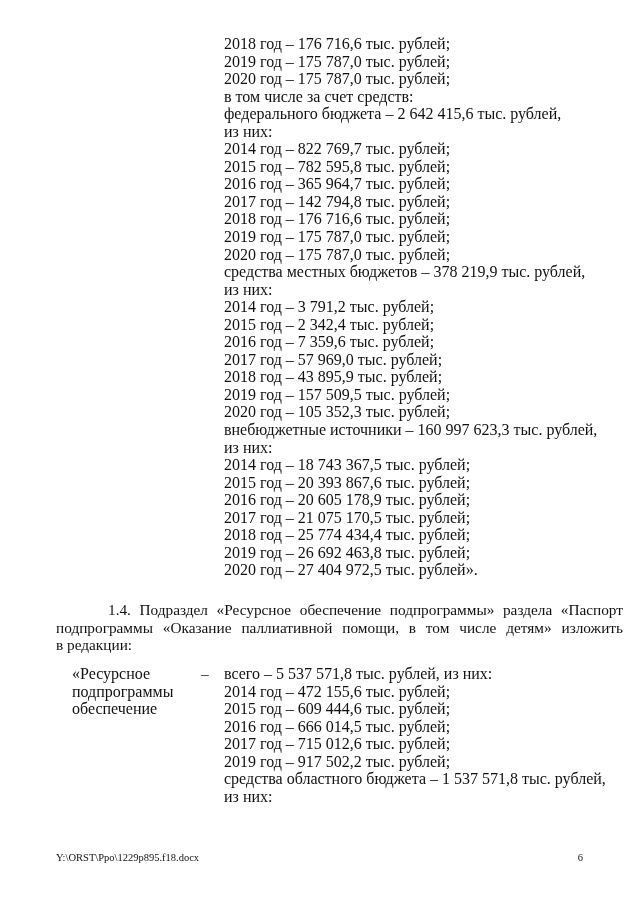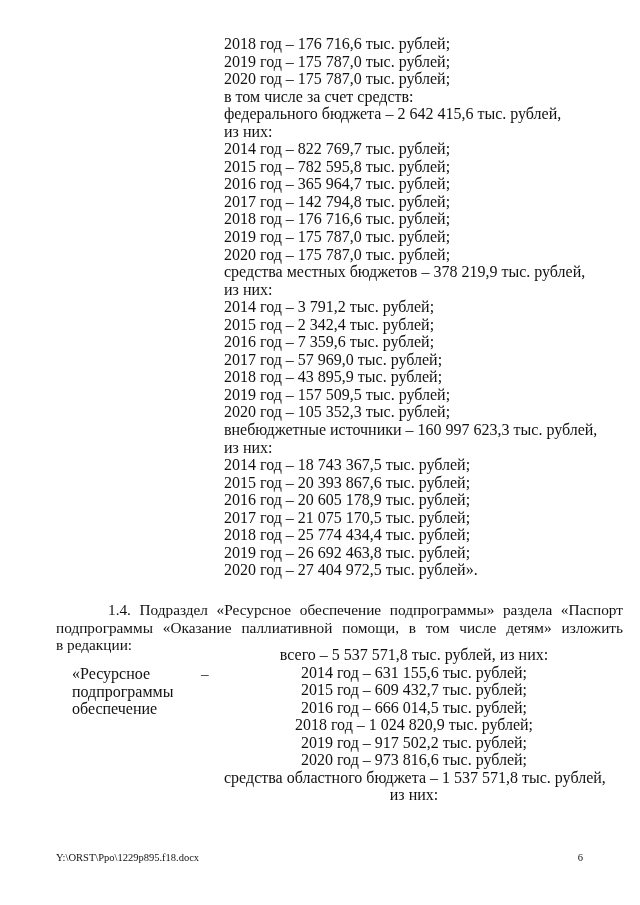--- a/index.html
+++ b/index.html
@@ -8,21 +8,21 @@
   .page { position: absolute; left: 0; top: 0; width: 640px; height: 905px; background: #fff; }
   .col { position: absolute; left: 224px; top: 35px; width: 380px; }
   .line { font-size: 16px; line-height: 17.55px; height: 17.55px; white-space: nowrap; }
   .para { position: absolute; left: 56px; top: 593px; width: 567px;
           font-size: 15.3px; line-height: 17.5px; text-align: justify; margin-top: 8px; }
   .para .first { text-indent: 52px; }
   .para p { margin: 0; }
   .para .jl { text-align-last: justify; }
   .lbl { position: absolute; left: 56px; top: 665px; width: 150px; margin-left: 16px; }
   .dash { position: absolute; left: 201px; top: 665px; font-size: 15.3px; line-height: 17.55px; }
-  .col2 { position: absolute; left: 224px; top: 646px; width: 380px; text-align: center; }
+  .col2 { position: absolute; left: 224px; top: 665px; width: 380px; }
   .footer { position: absolute; top: 852px; left: 56px; width: 527px; font-size: 10.5px; }
   .footer .path { position: absolute; left: 0; top: 0; }
   .footer .pnum { position: absolute; right: 0; top: 0; }
 </style>
 </head>
 <body>
 
 <div class="page">
 
   <div class="col" id="top-block">
@@ -66,26 +66,25 @@
   </div>
 
   <div class="lbl" id="label-block">
       <div class="line">«Ресурсное</div>
       <div class="line">подпрограммы</div>
       <div class="line">обеспечение</div>
     </div>
   <div class="dash">–</div>
   <div class="col2" id="value-block">
       <div class="line">всего – 5 537 571,8 тыс. рублей, из них:</div>
-      <div class="line">2014 год – 631 155,6 тыс. рублей;</div>
-      <div class="line">2015 год – 609 432,7 тыс. рублей;</div>
+      <div class="line">2014 год – 472 155,6 тыс. рублей;</div>
+      <div class="line">2015 год – 609 444,6 тыс. рублей;</div>
       <div class="line">2016 год – 666 014,5 тыс. рублей;</div>
-      <div class="line">2018 год – 1 024 820,9 тыс. рублей;</div>
+      <div class="line">2017 год – 715 012,6 тыс. рублей;</div>
       <div class="line">2019 год – 917 502,2 тыс. рублей;</div>
-      <div class="line">2020 год – 973 816,6 тыс. рублей;</div>
       <div class="line">средства областного бюджета – 1 537 571,8 тыс. рублей,</div>
       <div class="line">из них:</div>
     </div>
 
   <div class="footer">
     <span class="path">Y:\ORST\Ppo\1229p895.f18.docx</span>
     <span class="pnum">6</span>
   </div>
 </div>
 

